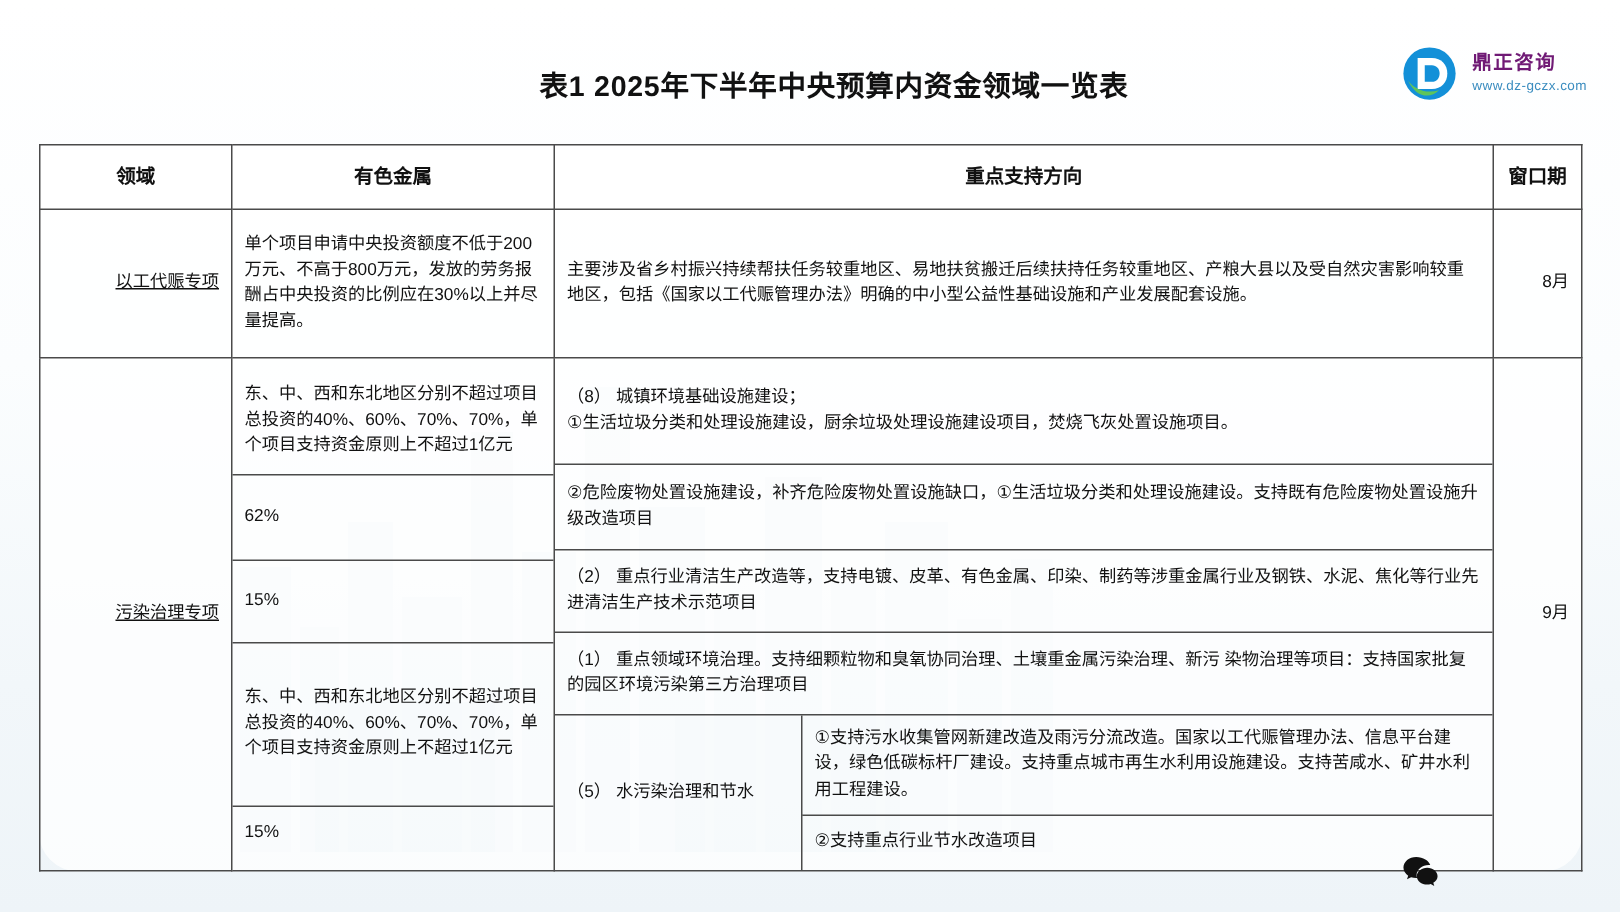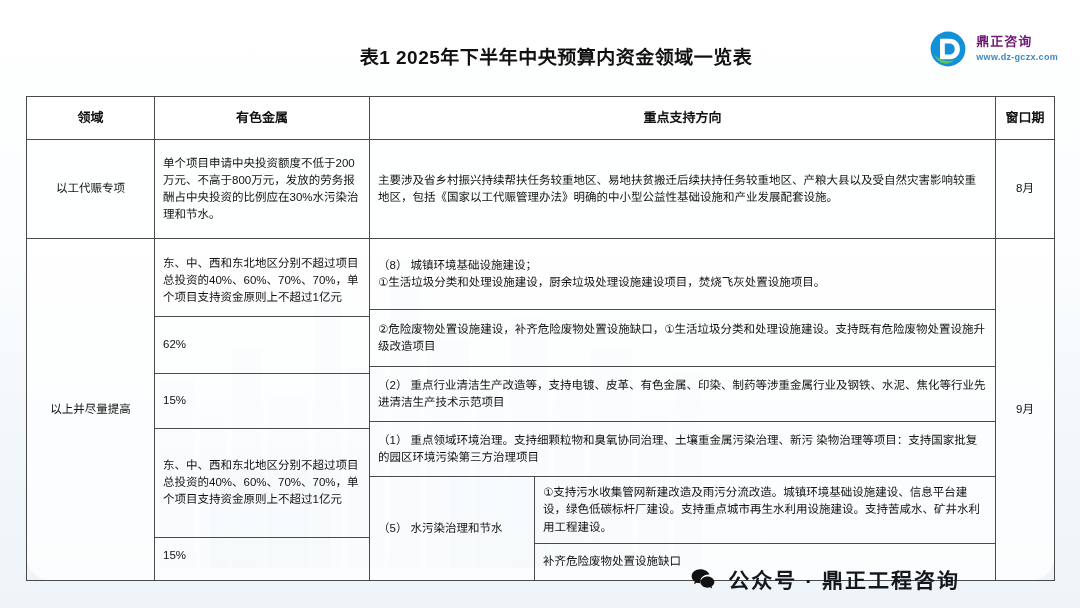--- a/index.html
+++ b/index.html
@@ -69,21 +69,20 @@
     font-size: 13px;
     font-weight: bold;
     color: #701a75;
     letter-spacing: 1px;
   }
   .brand-url {
     font-size: 9px;
     color: #3a8cbf;
     letter-spacing: .3px;
     margin-top: 2px;
-    font-weight: bold;
   }
 
   
   .tbl-wrap {
     position: absolute;
     left: 26px;
     top: 96px;
     width: 1028px;
   }
   table.main {
@@ -101,22 +100,22 @@
     line-height: 1.5;
     color: #111;
   }
   table.main thead th {
     text-align: center;
     font-weight: bold;
     font-size: 13px;
     height: 30px;
     background: rgba(255,255,255,.9);
   }
-  td.ctr { text-align: center; }
-  td.lead { text-align: center; font-size: 12.5px; }
+  td.ctr { text-align: right; }
+  td.lead { text-align: right; font-size: 12.5px; text-decoration: underline; }
   .inner {
     border-collapse: collapse;
     width: 100%;
     table-layout: fixed;
   }
   .inner td {
     border: 1px solid #4a4a4a;
     padding: 6px 8px;
     font-size: 11.5px;
     line-height: 1.5;
@@ -208,27 +207,27 @@
           <th>领域</th>
           <th>有色金属</th>
           <th>重点支持方向</th>
           <th>窗口期</th>
         </tr>
       </thead>
       <tbody>
 
         <tr>
           <td class="lead" style="height:86px">以工代赈专项</td>
-          <td>单个项目申请中央投资额度不低于200万元、不高于800万元，发放的劳务报酬占中央投资的比例应在30%水污染治理和节水。</td>
+          <td>单个项目申请中央投资额度不低于200万元、不高于800万元，发放的劳务报酬占中央投资的比例应在30%以上并尽量提高。</td>
           <td>主要涉及省乡村振兴持续帮扶任务较重地区、易地扶贫搬迁后续扶持任务较重地区、产粮大县以及受自然灾害影响较重地区，包括《国家以工代赈管理办法》明确的中小型公益性基础设施和产业发展配套设施。</td>
           <td class="ctr">8月</td>
         </tr>
 
         <tr>
-          <td class="lead">以上并尽量提高</td>
+          <td class="lead">污染治理专项</td>
           <td class="nopad">
             <table class="inner">
               <tbody>
                   <tr>
                 <td style="height:58px;border-top:none;border-left:none;border-right:none">东、中、西和东北地区分别不超过项目总投资的40%、60%、70%、70%，单个项目支持资金原则上不超过1亿元</td>
               </tr>
               <tr>
                 <td style="height:44px;border-left:none;border-right:none">62%</td>
               </tr>
               <tr>
@@ -258,41 +257,40 @@
               </tr>
               <tr>
                 <td style="height:42px;border-left:none;border-right:none">（1）  重点领域环境治理。支持细颗粒物和臭氧协同治理、土壤重金属污染治理、新污 染物治理等项目：支持国家批复的园区环境污染第三方治理项目</td>
               </tr>
               <tr>
                 <td class="nopad" style="border-left:none;border-right:none;border-bottom:none">
                   <table class="inner">
                     <tbody>
                           <tr>
                       <td rowspan="2" style="width:148px;border-top:none;border-left:none;border-bottom:none">（5）  水污染治理和节水</td>
-                      <td style="height:54px;border-top:none;border-right:none">①支持污水收集管网新建改造及雨污分流改造。城镇环境基础设施建设、信息平台建设，绿色低碳标杆厂建设。支持重点城市再生水利用设施建设。支持苦咸水、矿井水利用工程建设。</td>
+                      <td style="height:54px;border-top:none;border-right:none">①支持污水收集管网新建改造及雨污分流改造。国家以工代赈管理办法、信息平台建设，绿色低碳标杆厂建设。支持重点城市再生水利用设施建设。支持苦咸水、矿井水利用工程建设。</td>
                     </tr>
                     <tr>
-                      <td style="height:24px;border-right:none;border-bottom:none">补齐危险废物处置设施缺口</td>
+                      <td style="height:24px;border-right:none;border-bottom:none">②支持重点行业节水改造项目</td>
                     </tr>
                   </tbody>
                       </table>
                 </td>
               </tr>
             </tbody>
               </table>
           </td>
           <td class="ctr">9月</td>
         </tr>
       </tbody>
     </table>
   </div>
 
   <div class="footer-bar">
     <div class="wechat-row">
       <svg class="wechat-icon" viewBox="0 0 32 32">
         <path d="M12.5 4C6.7 4 2 7.9 2 12.7c0 2.7 1.5 5.1 3.9 6.7l-1 3 3.4-1.7c1.3.4 2.7.6 4.2.6h.7c-.3-.8-.4-1.6-.4-2.4 0-4.6 4.5-8.3 10-8.3.4 0 .8 0 1.2.1C22.9 7 18.2 4 12.5 4z" fill="#111"></path>
         <path d="M30 19.8c0-3.8-3.8-6.9-8.5-6.9s-8.5 3.1-8.5 6.9 3.8 6.9 8.5 6.9c1 0 2-.1 2.9-.4l2.9 1.5-.8-2.5c2.1-1.3 3.5-3.3 3.5-5.5z" fill="#111"></path>
       </svg>
-      <div class="wechat-text">公众号 · 鼎正工程咨询</div>
     </div>
   </div>
 
 </div>
 
 </body></html>

